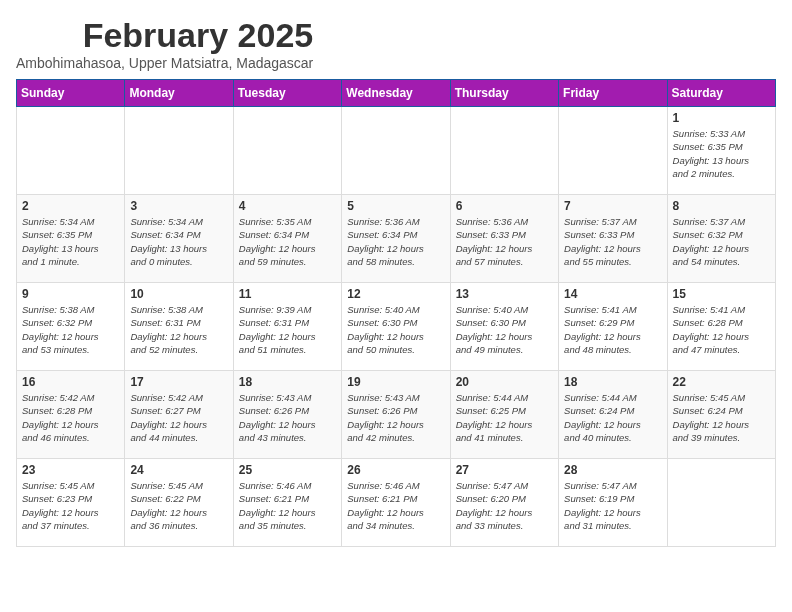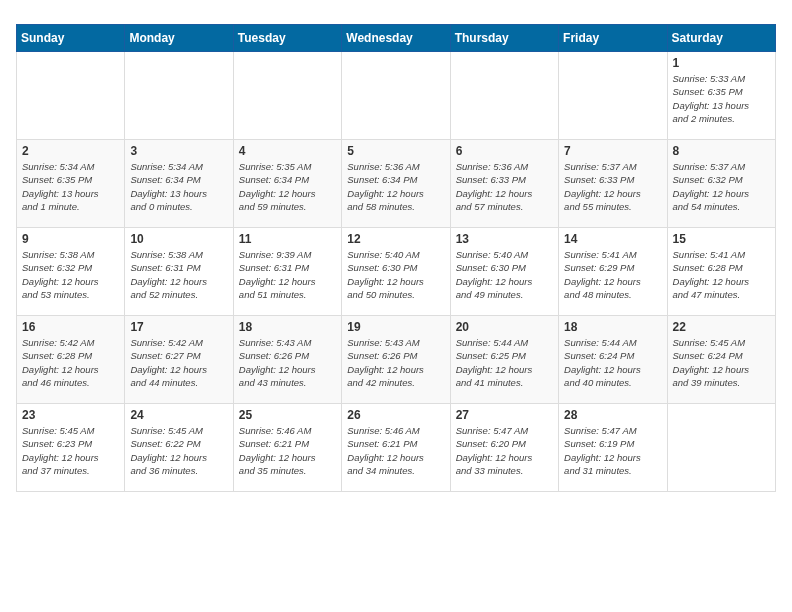--- a/index.html
+++ b/index.html
@@ -9,21 +9,21 @@
       width: 792px;
       min-height: 612px;
       padding: 16px;
     }
     .calendar {
       width: 100%;
       border-collapse: collapse;
       border: 1px solid #ccc;
     }
     .calendar th {
-      background-color: #0369a1;
+      background-color: #a21caf;
       color: #fff;
       font-size: 12px;
       font-weight: bold;
       padding: 6px 4px;
       text-align: left;
       border: 1px solid #1a5ba0;
     }
     .calendar td {
       width: calc(100% / 7);
       vertical-align: top;
@@ -51,20 +51,24 @@
       font-style: italic;
     }
     .empty-cell {
       background: #fff !important;
     }
   </style>
 </head>
 <body>
 
 <div style="display:flex; justify-content:space-between; align-items:flex-start;">
+  <div style="text-align:right;">
+    <div style="font-size:34px; font-weight:bold; color:#333;">February 2025</div>
+    <div style="font-size:14px; color:#555;">Ambohimahasoa, Upper Matsiatra, Madagascar</div>
+  </div>
 </div>
 
 <table class="calendar" style="margin-top:8px;">
   <thead>
     <tr id="cal-header">
         <th>Sunday</th>
         <th>Monday</th>
         <th>Tuesday</th>
         <th>Wednesday</th>
         <th>Thursday</th>

